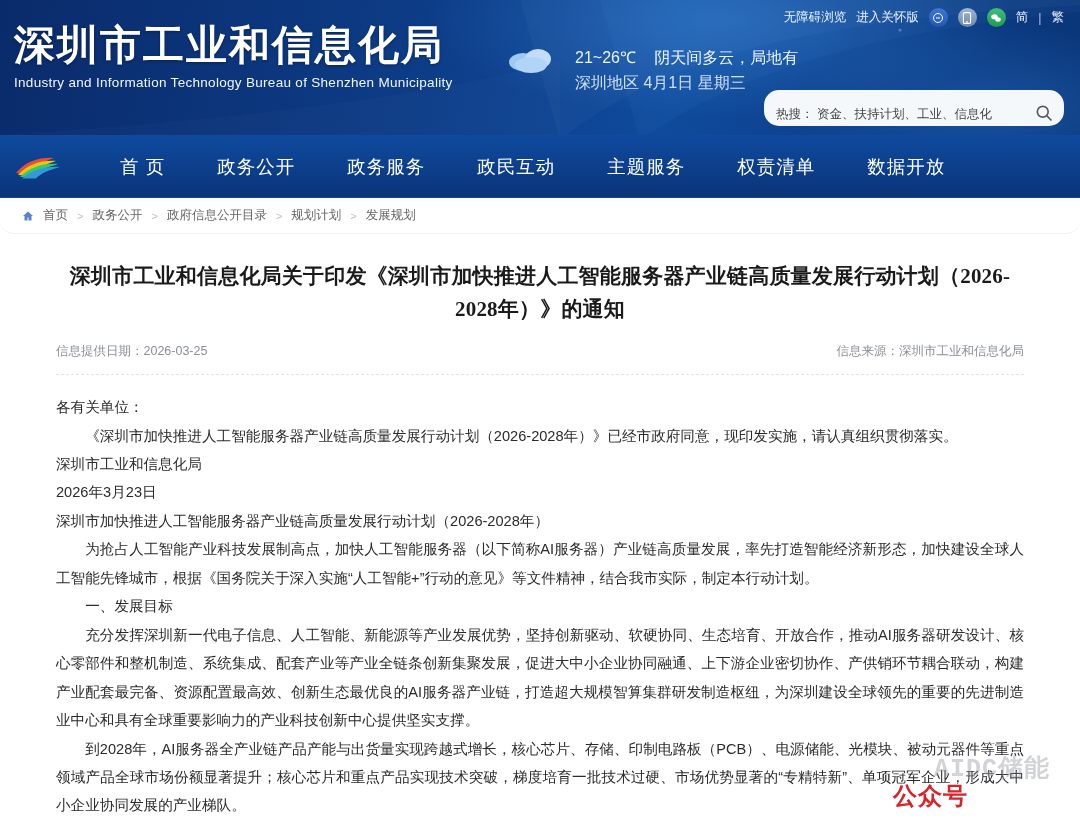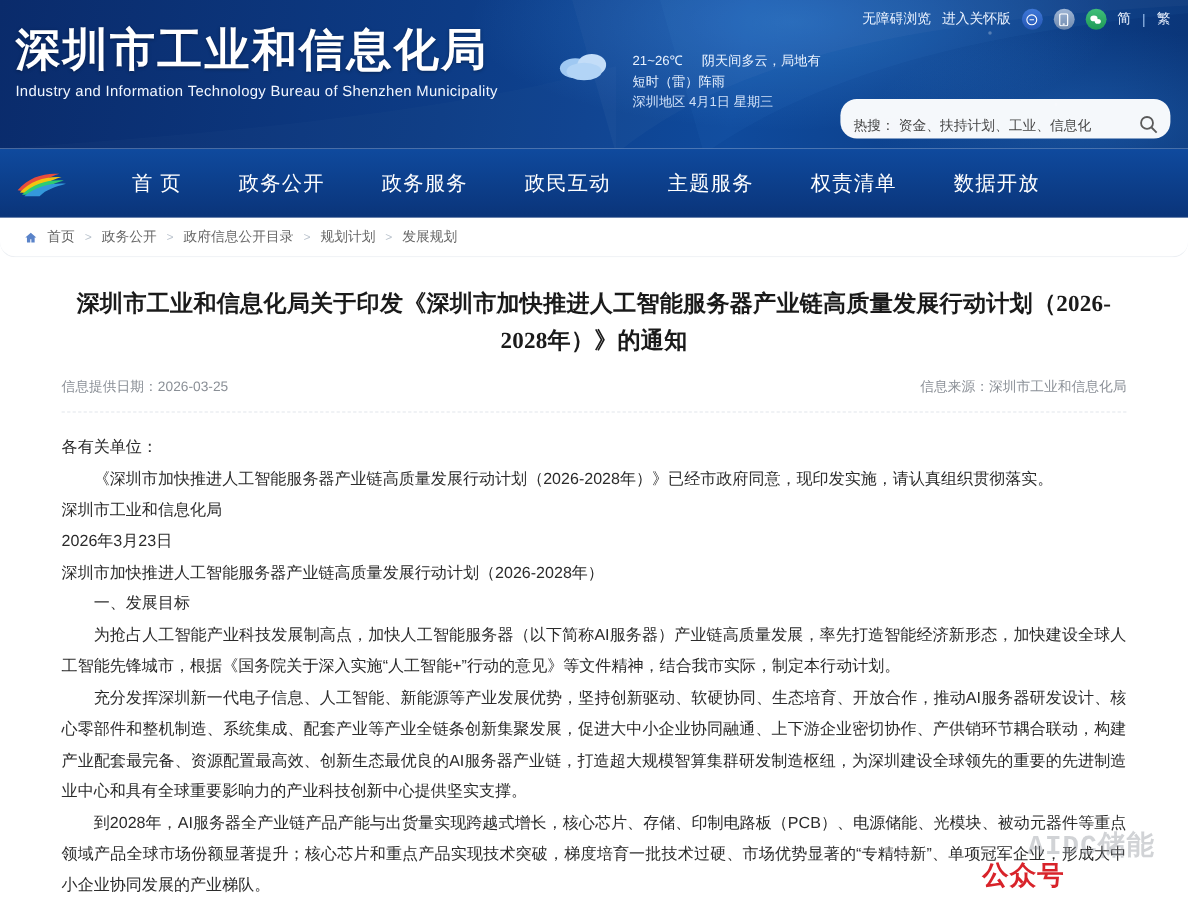--- a/index.html
+++ b/index.html
@@ -59,21 +59,21 @@
     margin-top: 4px;
     color: #f2f7ff;
   }
   .cloud-ico {
     position: absolute; left: 505px; top: 42px; z-index: 3;
     width: 52px; height: 32px;
   }
 
   .weather {
     position: absolute; left: 575px; top: 46px; z-index: 3;
-    font-size: 12px; color: #e9f2ff; line-height: 1.55;
+    font-size: 16px; color: #e9f2ff; line-height: 1.55;
     width: 190px;
   }
   .weather .row1 { white-space: nowrap; }
   .weather .row1 .temp { margin-right: 14px; }
   .weather .dateline { color: #cfe0f8; }
 
   .search-wrap {
     position: absolute; right: 16px; top: 50px; z-index: 3;
     width: 300px; height: 36px;
     background: rgba(255,255,255,.96);
@@ -228,21 +228,20 @@
     <ellipse cx="18" cy="20" rx="14" ry="9" fill="#9fc8f2"></ellipse>
     <ellipse cx="33" cy="17" rx="13" ry="10" fill="#c3ddf8"></ellipse>
     <ellipse cx="26" cy="23" rx="16" ry="8" fill="#b2d4f6"></ellipse>
   </svg>
 
   <div class="weather">
     <div class="row1">
       <span class="temp">21~26℃</span>
       <span>阴天间多云，局地有</span>
     </div>
-    <div>短时（雷）阵雨</div>
     <div class="dateline">深圳地区  4月1日  星期三</div>
   </div>
 
   <div class="search-wrap">
     <span class="hot">热搜： 资金、扶持计划、工业、信息化</span>
     <span class="mag">
       <svg width="20" height="20" viewBox="0 0 24 24" fill="none" stroke="currentColor" stroke-width="2">
           <circle cx="10.5" cy="10.5" r="6.5"></circle>
           <path d="M15.5 15.5L21 21"></path>
         </svg>
@@ -298,22 +297,22 @@
         <span>信息来源：</span><span>深圳市工业和信息化局</span>
       </span>
     </div>
 
     <div class="doc-body">
       <p>各有关单位：</p>
       <p class="p-indent">《深圳市加快推进人工智能服务器产业链高质量发展行动计划（2026-2028年）》已经市政府同意，现印发实施，请认真组织贯彻落实。</p>
       <p class="p-right">深圳市工业和信息化局</p>
       <p class="p-right">2026年3月23日</p>
       <p class="p-center">深圳市加快推进人工智能服务器产业链高质量发展行动计划（2026-2028年）</p>
+      <p class="p-indent">为抢占人工智能产业科技发展制高点，加快人工智能服务器（以下简称AI服务器）产业链高质量发展，率先打造智能经济新形态，加快建设全球人工智能先锋城市，根据《国务院关于深入实施“人工智能+”行动的意见》等文件精神，结合我市实际，制定本行动计划。</p>
       <p class="p-indent">一、发展目标</p>
-      <p class="p-indent">为抢占人工智能产业科技发展制高点，加快人工智能服务器（以下简称AI服务器）产业链高质量发展，率先打造智能经济新形态，加快建设全球人工智能先锋城市，根据《国务院关于深入实施“人工智能+”行动的意见》等文件精神，结合我市实际，制定本行动计划。</p>
       <p class="p-indent">充分发挥深圳新一代电子信息、人工智能、新能源等产业发展优势，坚持创新驱动、软硬协同、生态培育、开放合作，推动AI服务器研发设计、核心零部件和整机制造、系统集成、配套产业等产业全链条创新集聚发展，促进大中小企业协同融通、上下游企业密切协作、产供销环节耦合联动，构建产业配套最完备、资源配置最高效、创新生态最优良的AI服务器产业链，打造超大规模智算集群研发制造枢纽，为深圳建设全球领先的重要的先进制造业中心和具有全球重要影响力的产业科技创新中心提供坚实支撑。</p>
       <p class="p-indent">到2028年，AI服务器全产业链产品产能与出货量实现跨越式增长，核心芯片、存储、印制电路板（PCB）、电源储能、光模块、被动元器件等重点领域产品全球市场份额显著提升；核心芯片和重点产品实现技术突破，梯度培育一批技术过硬、市场优势显著的“专精特新”、单项冠军企业，形成大中小企业协同发展的产业梯队。</p>
     </div>
   </div>
 
   <div class="wm wm-grey">AIDC储能</div>
   <div class="wm wm-red">公众号</div>
 </div>
 
 </body></html>

